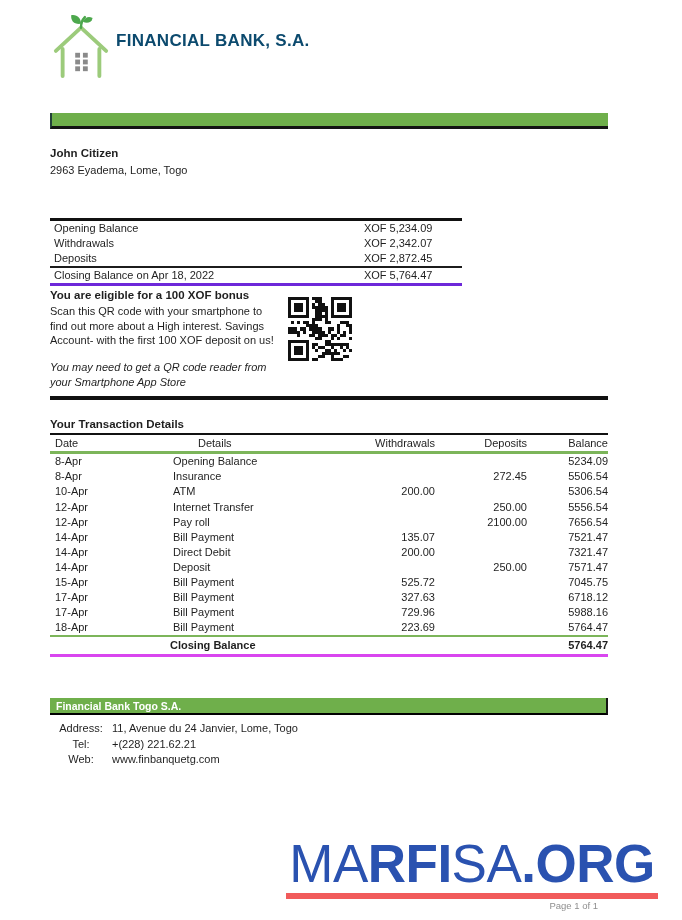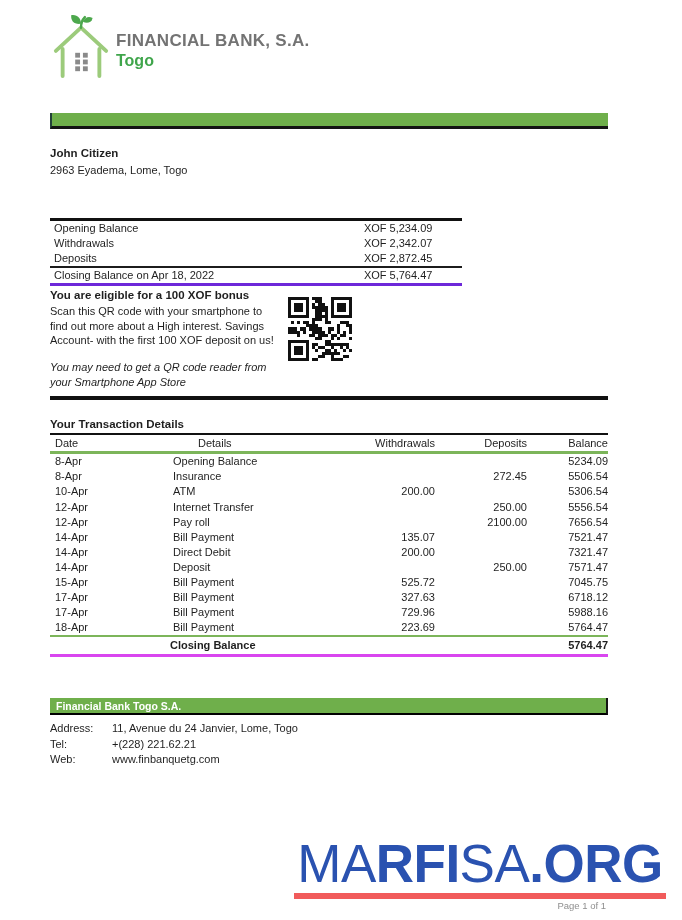--- a/index.html
+++ b/index.html
@@ -6,21 +6,21 @@
   html,body { margin:0; padding:0; background:#ffffff; }
   body { font-family:"Liberation Sans", sans-serif; color:#1f1f1f; }
 
   .page { position:relative; width:682px; height:920px; background:#ffffff;
           padding:14px 74px 0 50px; overflow:hidden; }
 
   
   .logo-row { display:flex; align-items:flex-start; gap:6px; margin-left:2px; }
   .logo-icon svg { width:58px; height:66px; display:block; }
   .logo-text { padding-top:17px; }
-  .bank-name { font-size:17px; font-weight:bold; color:#737373; letter-spacing:.3px; }
+  .bank-name { font-size:17px; font-weight:bold; color:#0c4a6e; letter-spacing:.3px; }
   .bank-region { font-size:16px; font-weight:bold; color:#3FA54B; margin-top:1px; }
 
   
   .green-bar { background:#6FAF4B; }
   .top-bar { height:16px; margin-top:33px; border-bottom:3px solid #141414;
              border-left:2px solid #23413a; }
 
   
   .customer { margin-top:17px; font-size:11px; line-height:14px; }
   .customer-name { font-weight:bold; font-size:11.5px; }
@@ -59,25 +59,25 @@
   .tx td.details { padding-left:3px; }
   .tx tr.closing { border-top:2.5px solid #7CB55A; border-bottom:3px solid #d946ef; }
   .tx tr.closing td { font-weight:bold; padding:2.5px 0 3px; }
 
   
   .footer { margin-top:41px; width:558px; font-size:11px; }
   .footer-bar { height:17px; line-height:16px; color:#ffffff; font-weight:bold;
                 font-size:10.5px; padding-left:6px;
                 border-bottom:2px solid #000000; border-right:2px solid #141414; }
   .footer-rows { margin-top:6px; }
-  .footer-row { display:flex; line-height:15.5px; }
+  .footer-row { display:flex; line-height:15.5px;text-align:center; }
   .footer-row .lbl { width:62px; }
 
   
-  .watermark { position:absolute; right:16px; bottom:9px; width:372px; text-align:center; }
+  .watermark { position:absolute; right:24px; bottom:9px; width:372px; text-align:center; }
   .wm-text { font-size:53px; color:#2A52B0; line-height:1; white-space:nowrap;
              letter-spacing:-.5px; }
   .wm-text .wl { font-weight:normal; }
   .wm-text .wb { font-weight:bold; }
   .wm-line { height:6px; background:#F15B5B; margin-top:3px; }
   .wm-page { font-size:9.5px; color:#8f8f8f; text-align:right; padding-right:60px;
              margin-top:1px; }
 </style>
 </head>
 <body>
@@ -98,21 +98,20 @@
             <rect x="32" y="40" width="5" height="5"></rect>
           <rect x="24" y="47" width="5" height="5"></rect>
             <rect x="32" y="47" width="5" height="5"></rect>
           <rect x="24" y="54" width="5" height="5"></rect>
             <rect x="32" y="54" width="5" height="5"></rect>
         </g>
       </svg>
     </span>
     <div class="logo-text">
       <div class="bank-name">FINANCIAL BANK, S.A.</div>
-      <div class="bank-region">Togo</div>
     </div>
   </header>
 
   <div class="green-bar top-bar"></div>
 
   <div class="customer">
     <div class="customer-name">John Citizen</div>
     <div class="customer-address">2963 Eyadema, Lome, Togo</div>
   </div>
 

